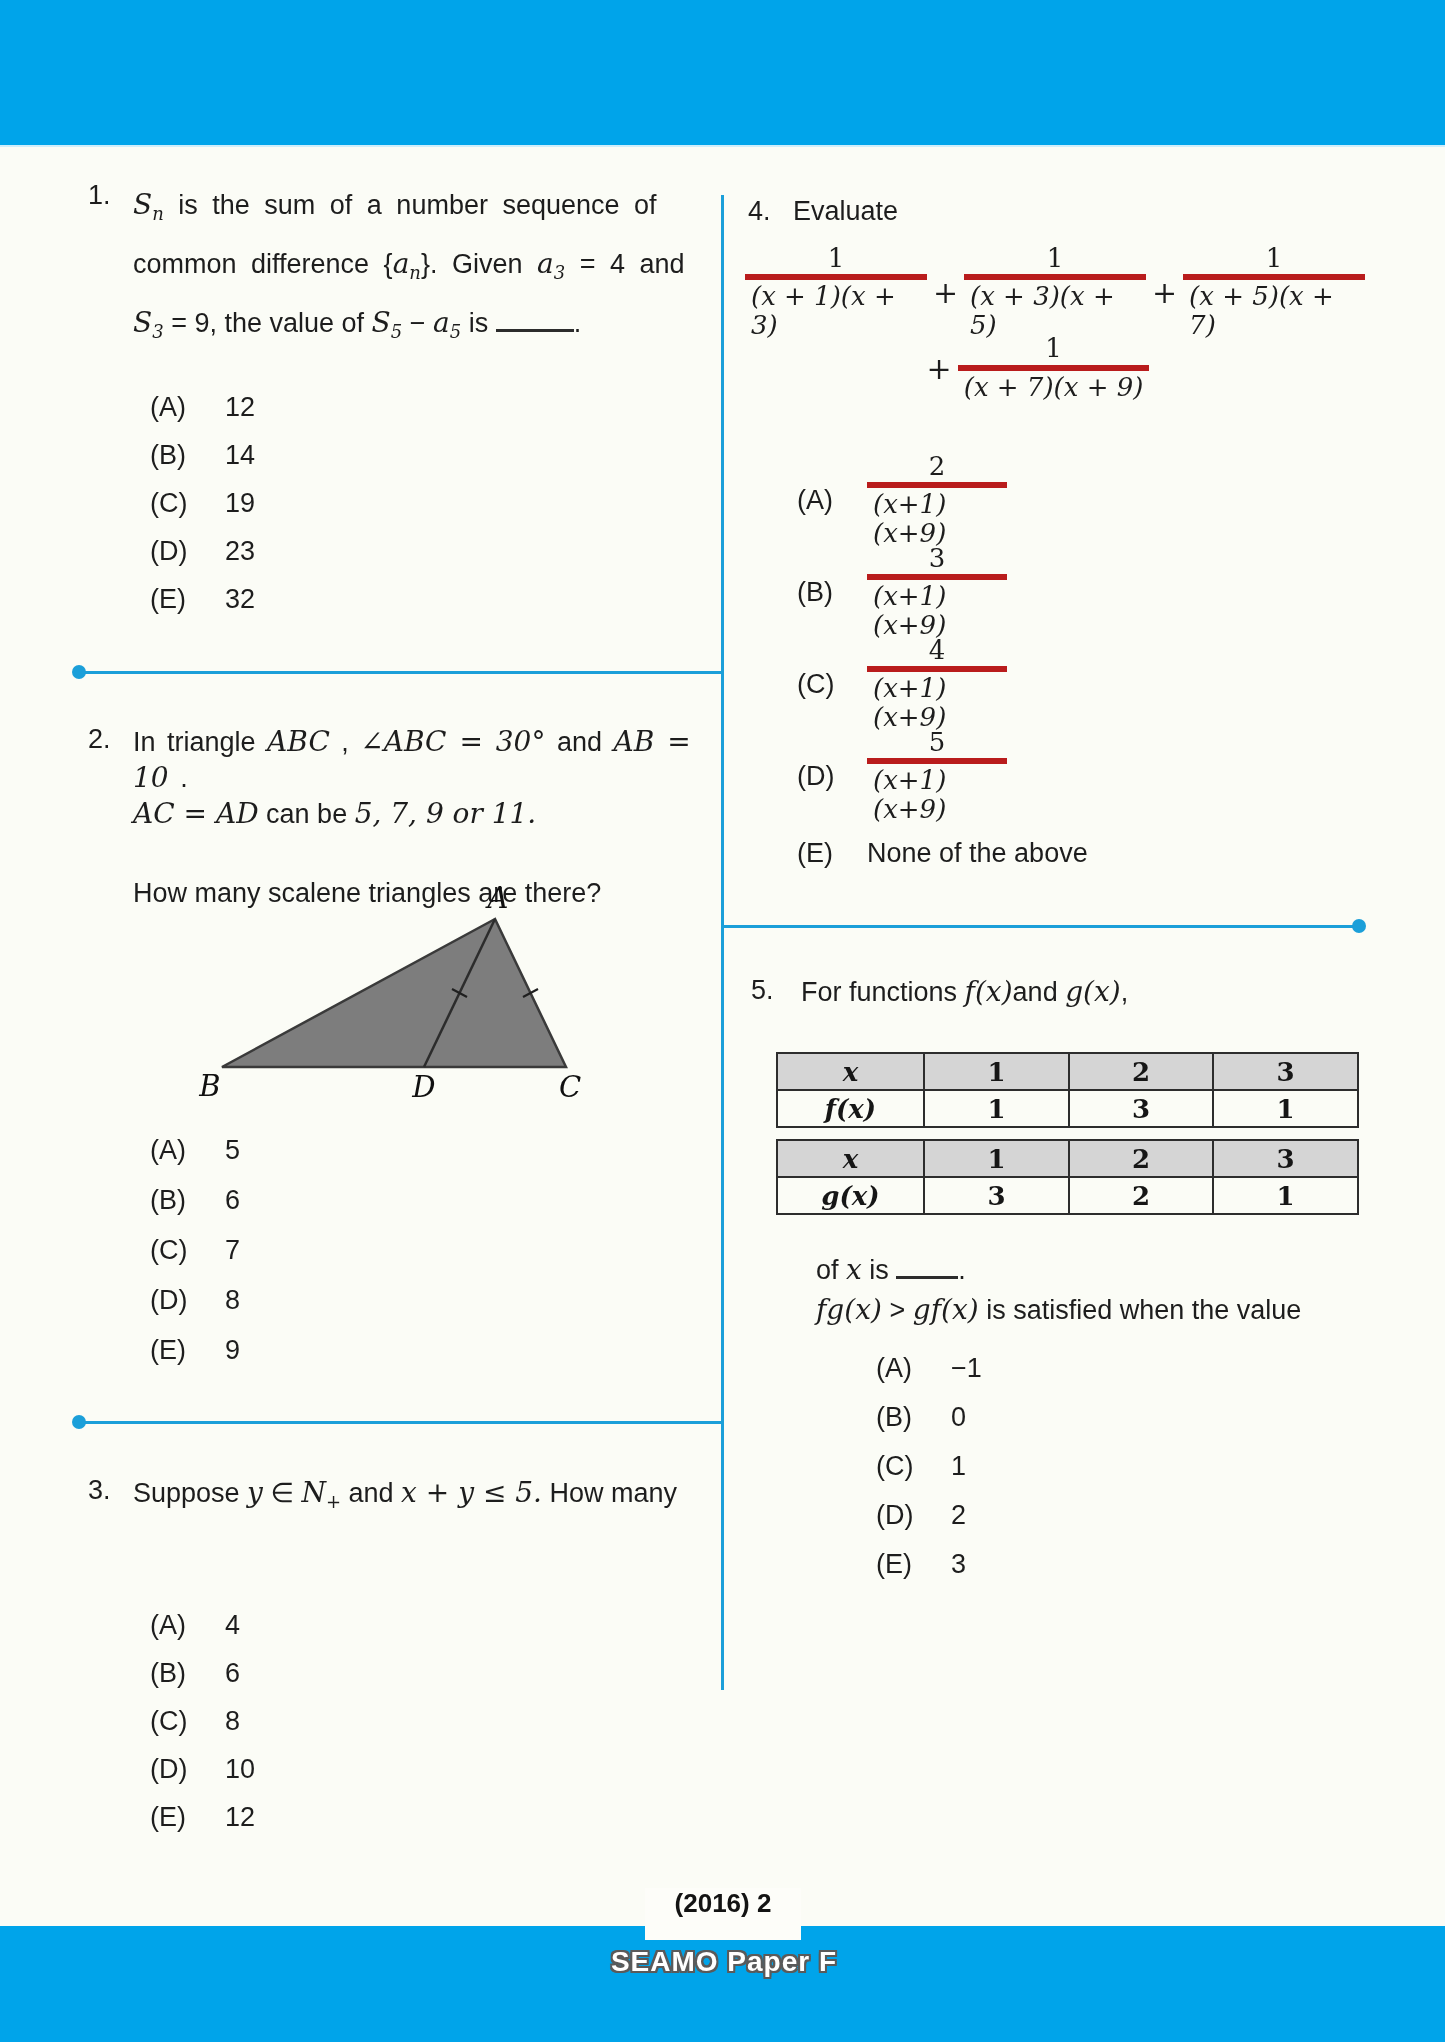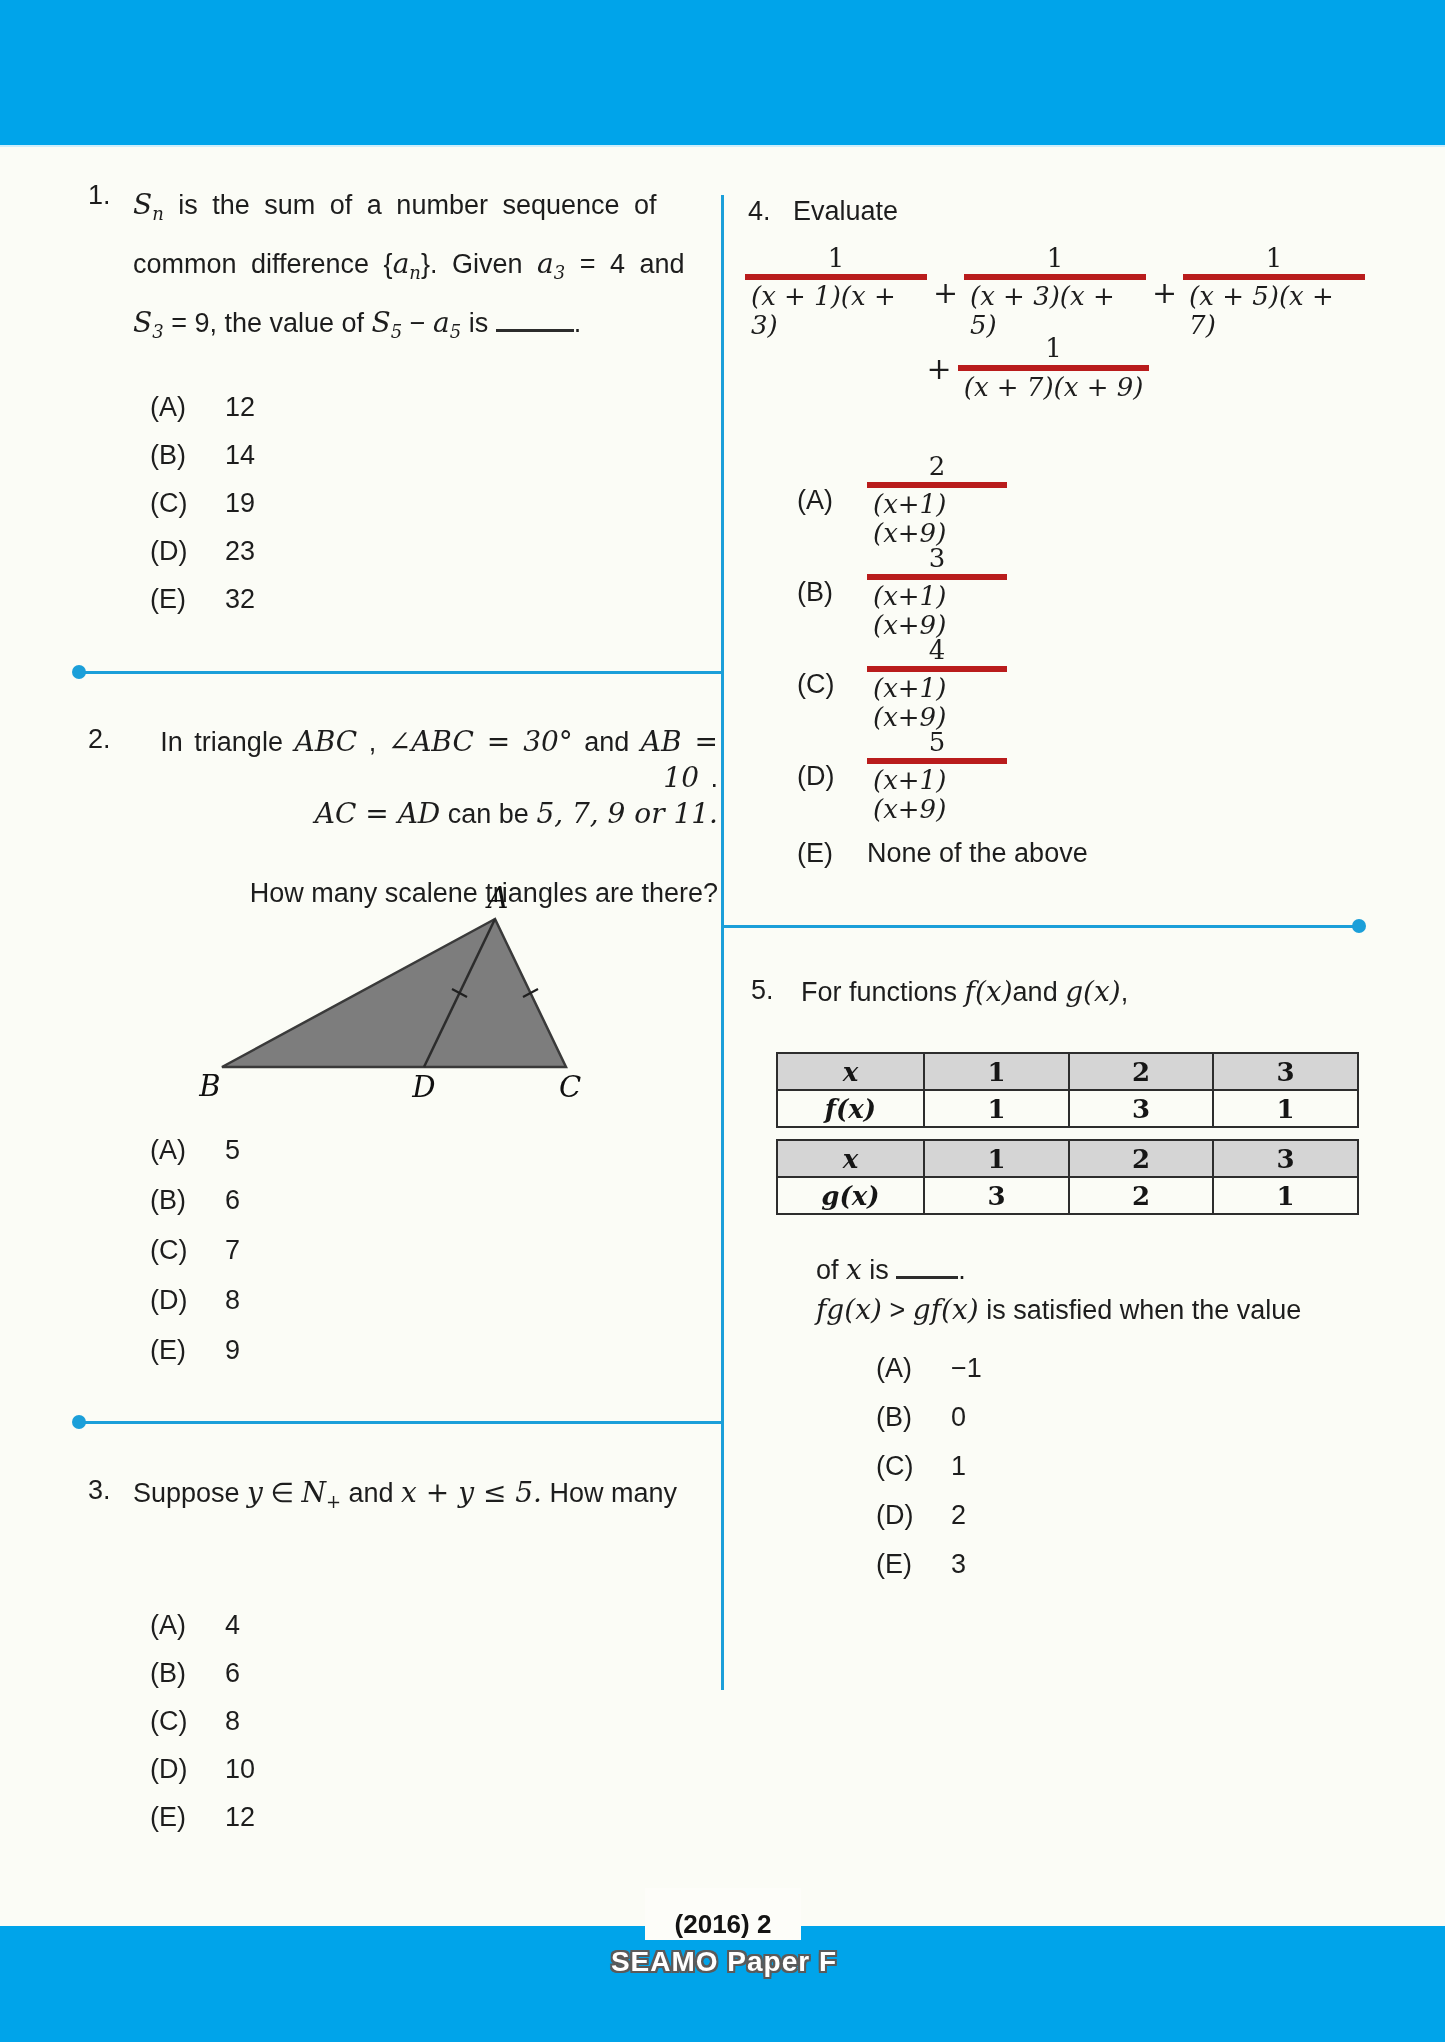--- a/index.html
+++ b/index.html
@@ -38,21 +38,21 @@
   .q4rowE{display:flex;align-items:center;height:46px;margin-top:8px;font-size:27px;}
   .q4rowE .ol{width:70px;}
   .qtable{position:absolute;border-collapse:collapse;table-layout:fixed;}
   .qtable td{border:2.5px solid #2d2d2d;text-align:center;height:33px;
              font-family:"DejaVu Serif",serif;font-size:26px;font-weight:600;color:#161616;}
   .qtable .hd{background:var(--table_header,#d5d5d5);}
   .qtable .c0{font-style:italic;font-weight:bold;}
   .fig{position:absolute;left:150px;top:884px;}
   .figlabel{font-family:"DejaVu Serif",serif;font-style:italic;font-size:29px;fill:#101010;}
   .f-tab{position:absolute;left:645px;top:1888px;width:156px;height:52px;background:#fdfdf9;
-         display:flex;align-items:flex-end;justify-content:center;
+         display:flex;align-items:flex-start;justify-content:center;
          font-size:26px;font-weight:bold;color:#131313;}
   .f-brand{position:absolute;left:724px;top:1946px;transform:translateX(-50%);
            font-size:28px;font-weight:bold;color:#ffffff;letter-spacing:1px;white-space:nowrap;
            text-shadow:-2px -2px 0 #5a5a5a,2px -2px 0 #5a5a5a,-2px 2px 0 #5a5a5a,2px 2px 0 #5a5a5a,0 2px 0 #5a5a5a,0 -2px 0 #5a5a5a,2px 0 0 #5a5a5a,-2px 0 0 #5a5a5a;}
   .qhead{position:absolute;display:flex;font-size:27px;}
   .ws1{word-spacing:7px;}
   .ws2{word-spacing:4px;}
 </style>
 </head>
 <body>
@@ -96,21 +96,21 @@
         <span>32</span>
       </div>
   </div>
 
   <div class="hr" style="left:78px;top:671px;width:644px;"></div>
   <div class="dot" style="left:72px;top:665px;"></div>
 
   <div class="q tight" style="left:88px;top:724px;width:630px;">
     <div style="display:flex;">
       <span class="qnum">2.</span>
-      <div style="width:585px;text-align:right;">
+      <div style="width:585px;">
         <div class="pl ws2"><span>In triangle </span><span class="m">ABC</span><span> , </span><span class="m">∠ABC = 30°</span><span> and </span><span class="m">AB = 10</span><span> .</span></div>
         <div class="pl"><span class="m">AC = AD</span><span> can be </span><span class="m">5, 7, 9 or 11.</span></div>
         <div class="pl" style="margin-top:43px;">How many scalene triangles are there?</div>
       </div>
     </div>
   </div>
 
   <svg class="fig" width="480" height="215" viewBox="0 0 480 215">
     <polygon points="345,35 72,183 416,183" fill="#7d7d7d" stroke="#3a3a3a" stroke-width="2.5"></polygon>
     <line x1="345" y1="35" x2="274" y2="183" stroke="#2c2c2c" stroke-width="2.5"></line>

